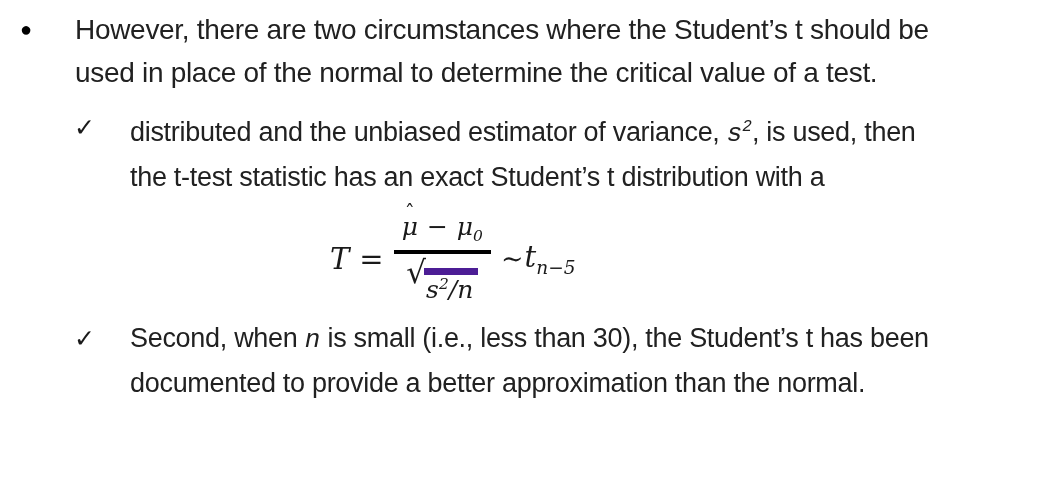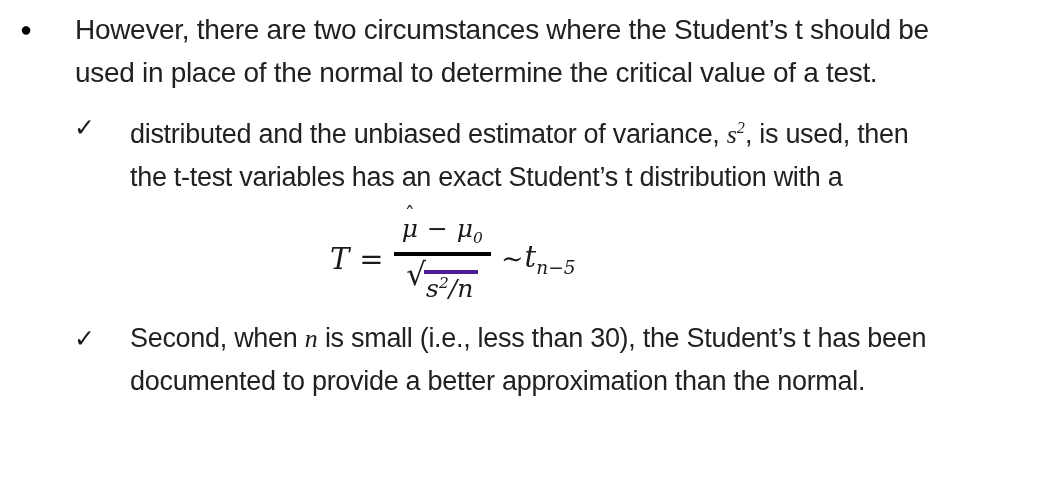--- a/index.html
+++ b/index.html
@@ -45,21 +45,21 @@
     position: absolute;
     left: 74px;
     top: 0;
     font-size: 25px;
     line-height: 43px;
     color: #1a1a1a;
   }
 
   
   .mi {
-    font-family: Liberation Serif, serif;
+    font-family: Liberation Mono, monospace;
     font-style: italic;
     font-size: 0.96em;
     letter-spacing: 0;
   }
   .mi sup { font-size: 0.62em; }
 
   
   .formula-row {
     margin: 14px 0 0 330px;
     height: 92px;
@@ -82,21 +82,21 @@
   .frac .num .op { margin: 0 9px; font-style: normal; }
   .fbar { width: 100%; height: 4px; background: #000000; }
   .frac .den {
     display: inline-flex;
     align-items: flex-start;
     font-size: 25px;
     padding-top: 2px;
   }
   .radical { font-size: 31px; line-height: 1.05; font-style: normal; }
   .radicand {
-    border-top: 4px solid #4c1d95;
+    border-top: 7px solid #4c1d95;
     padding: 0 5px 0 2px;
     margin-left: -2px;
     margin-top: 12px;
   }
   .hat-wrap { position: relative; display: inline-block; }
   .hat {
     position: absolute;
     top: -0.46em;
     left: 0.16em;
     font-size: 0.8em;
@@ -115,21 +115,21 @@
 
   <div class="block-main">
     <span class="marker-dot">●</span>
     <div class="line">However, there are two circumstances where the Student’s t should be</div>
     <div class="line">used in place of the normal to determine the critical value of a test.</div>
   </div>
 
   <div class="block-sub first">
     <span class="marker-check">✓</span>
     <div class="line"><span>distributed and the unbiased estimator of variance, </span><span class="mi"><span>s</span><sup>2</sup></span><span>, is used, then</span></div>
-    <div class="line">the t-test variables has an exact Student’s t distribution with a</div>
+    <div class="line">the t-test statistic has an exact Student’s t distribution with a</div>
   </div>
 
   <div class="formula-row">
     <span class="f-T">T</span>
     <span class="f-eq">=</span>
     <span class="frac">
       <span class="num">
         <span class="hat-wrap"><span class="hat">ˆ</span><span>μ</span></span>
         <span class="op">−</span>
         <span><span>μ</span><sub class="fsub">0</sub></span>

